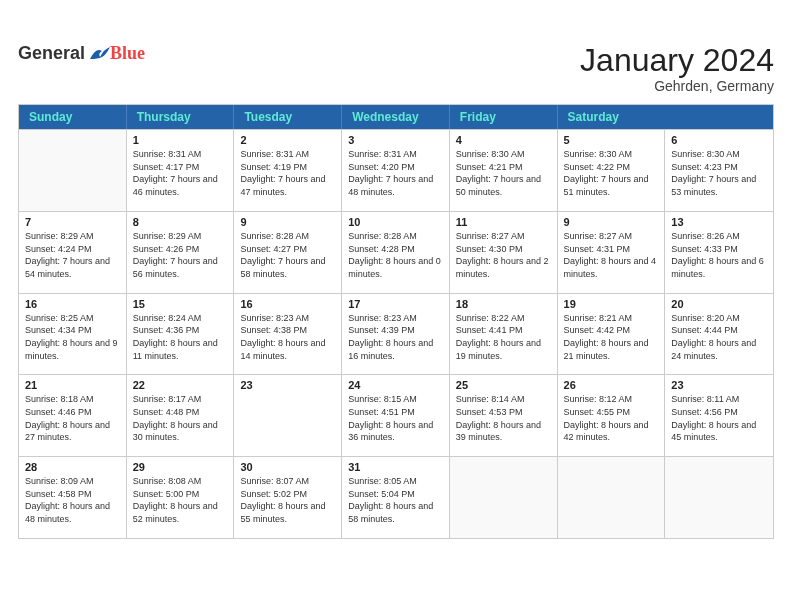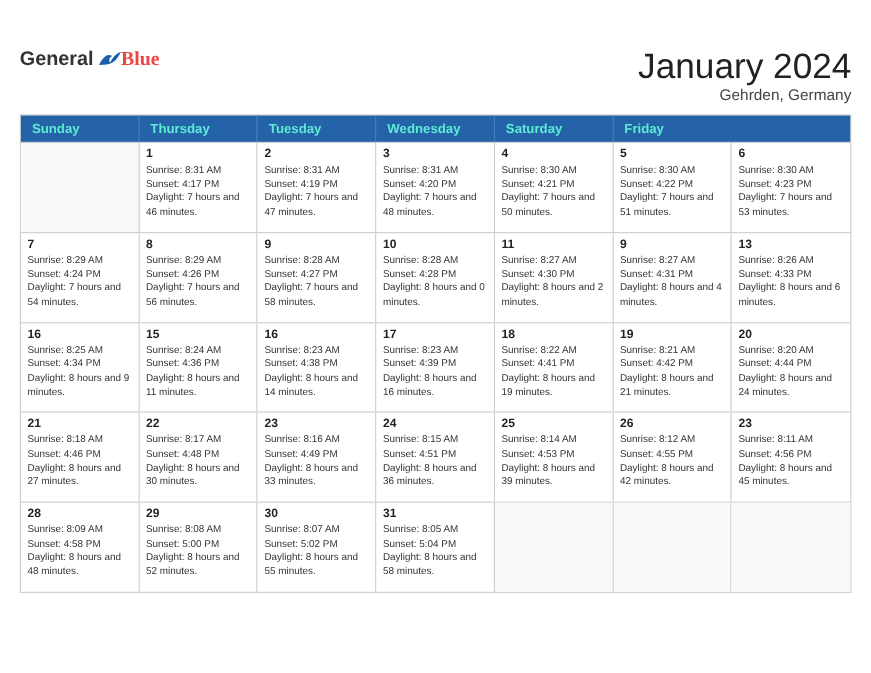--- a/index.html
+++ b/index.html
@@ -135,22 +135,22 @@
       <div class="subtitle">Gehrden, Germany</div>
     </div>
   </div>
 
   <div class="calendar">
     <div class="cal-header">
       <div class="cal-header-cell">Sunday</div>
       <div class="cal-header-cell">Thursday</div>
       <div class="cal-header-cell">Tuesday</div>
       <div class="cal-header-cell">Wednesday</div>
+      <div class="cal-header-cell">Friday</div>
       <div class="cal-header-cell">Saturday</div>
-      <div class="cal-header-cell">Friday</div>
     </div>
     <div class="cal-body" id="cal-body">
     <div class="cal-row">
           <div class="cal-cell empty"></div>
           <div class="cal-cell">
             <span class="day-num">1</span>
             <div class="day-info">Sunrise: 8:31 AM<br>Sunset: 4:17 PM<br>Daylight: 7 hours and 46 minutes.</div>
           </div>
           <div class="cal-cell">
             <span class="day-num">2</span>
@@ -237,21 +237,20 @@
           <div class="cal-cell">
             <span class="day-num">21</span>
             <div class="day-info">Sunrise: 8:18 AM<br>Sunset: 4:46 PM<br>Daylight: 8 hours and 27 minutes.</div>
           </div>
           <div class="cal-cell">
             <span class="day-num">22</span>
             <div class="day-info">Sunrise: 8:17 AM<br>Sunset: 4:48 PM<br>Daylight: 8 hours and 30 minutes.</div>
           </div>
           <div class="cal-cell">
             <span class="day-num">23</span>
-            <div class="day-info">Sunrise: 8:16 AM<br>Sunset: 4:49 PM<br>Daylight: 8 hours and 33 minutes.</div>
           </div>
           <div class="cal-cell">
             <span class="day-num">24</span>
             <div class="day-info">Sunrise: 8:15 AM<br>Sunset: 4:51 PM<br>Daylight: 8 hours and 36 minutes.</div>
           </div>
           <div class="cal-cell">
             <span class="day-num">25</span>
             <div class="day-info">Sunrise: 8:14 AM<br>Sunset: 4:53 PM<br>Daylight: 8 hours and 39 minutes.</div>
           </div>
           <div class="cal-cell">

